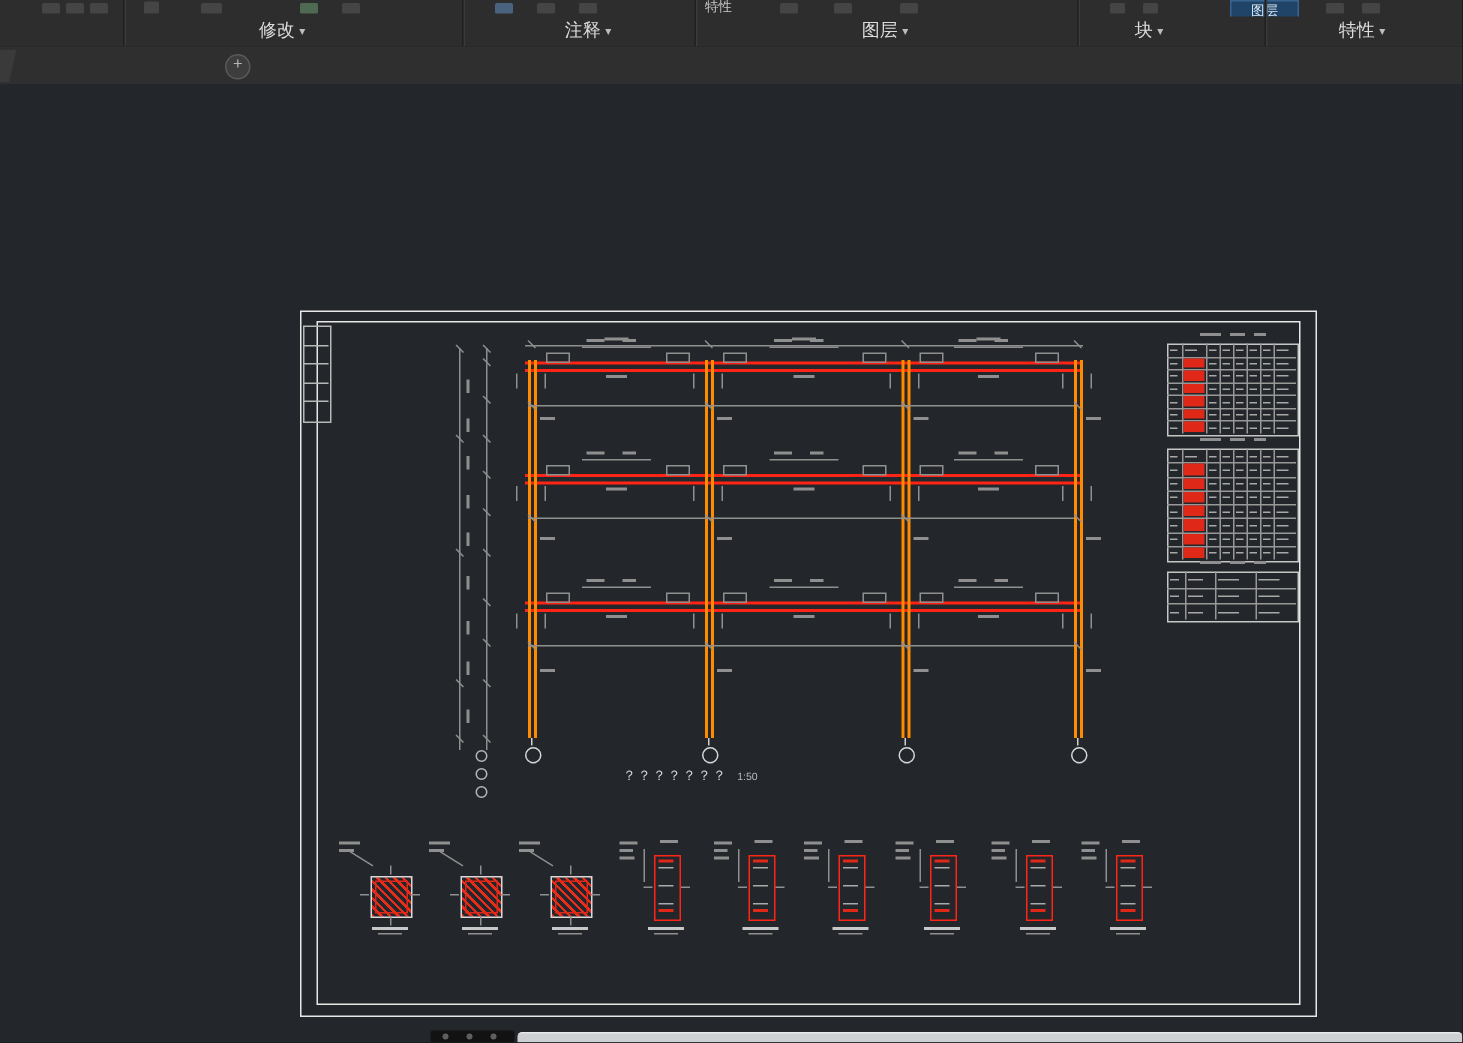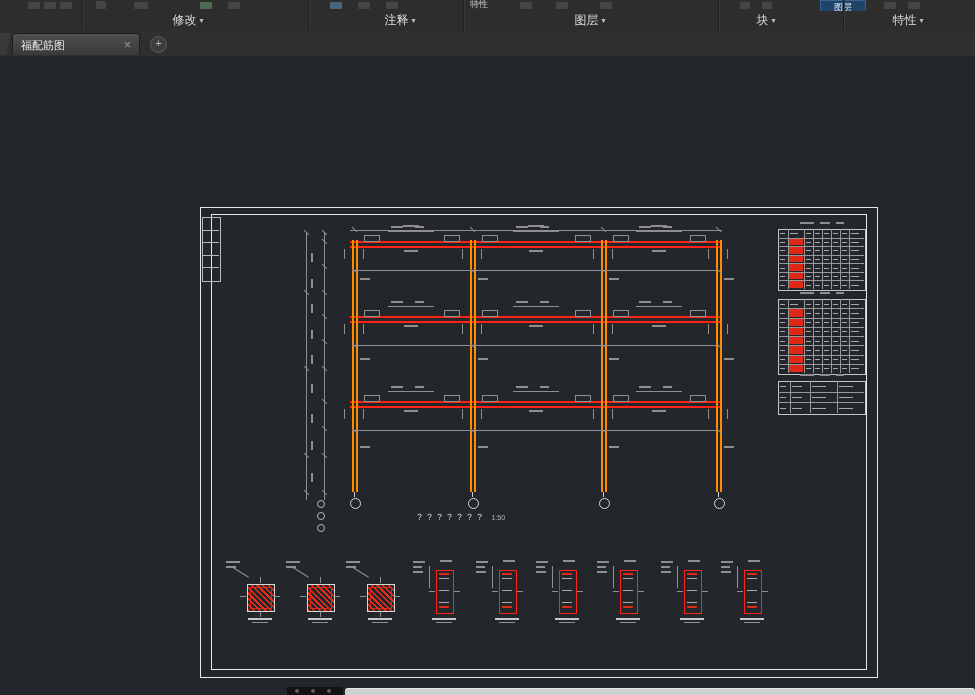--- a/index.html
+++ b/index.html
@@ -62,21 +62,21 @@
     <div style="position:absolute;left:470px;top:0;width:24px;height:9px;overflow:hidden;color:#c8c8c8;font-size:9px;line-height:9px;">
       <span>特性</span>
     </div>
     <div style="position:absolute;left:820px;top:0;width:44px;height:10px;background:#1f4468;border:1px solid #38648f;border-bottom:none;color:#dce8f5;font-size:9px;text-align:center;line-height:13px;overflow:hidden;">
       <span>图层</span>
     </div>
 
     <div class="panel-label" style="left:148px;width:80px;">
       <span>修改</span><span class="arrow">▾</span>
     </div>
-    <div class="panel-label" style="left:360px;width:80px;">
+    <div class="panel-label" style="left:352px;width:80px;">
       <span>注释</span><span class="arrow">▾</span>
     </div>
     <div class="panel-label" style="left:550px;width:80px;">
       <span>图层</span><span class="arrow">▾</span>
     </div>
     <div class="panel-label" style="left:726px;width:80px;">
       <span>块</span><span class="arrow">▾</span>
     </div>
     <div class="panel-label" style="left:868px;width:80px;">
       <span>特性</span><span class="arrow">▾</span>
@@ -84,24 +84,20 @@
 
     <div class="sep" style="left:82px;"></div>
     <div class="sep" style="left:308px;"></div>
     <div class="sep" style="left:463px;"></div>
     <div class="sep" style="left:718px;"></div>
     <div class="sep" style="left:843px;"></div>
   </div>
 
   <div class="tabbar">
     <div class="notch"></div>
-    <div class="tab">
-      <span>福配筋图</span>
-      <span class="close">×</span>
-    </div>
     <div class="newtab">+</div>
   </div>
 
   <div class="viewport"></div>
 
   <div id="cad-layer">
     <div class="cad-title">
       <span>？？？？？？？</span>
       <span class="scale">1:50</span>
     </div>

